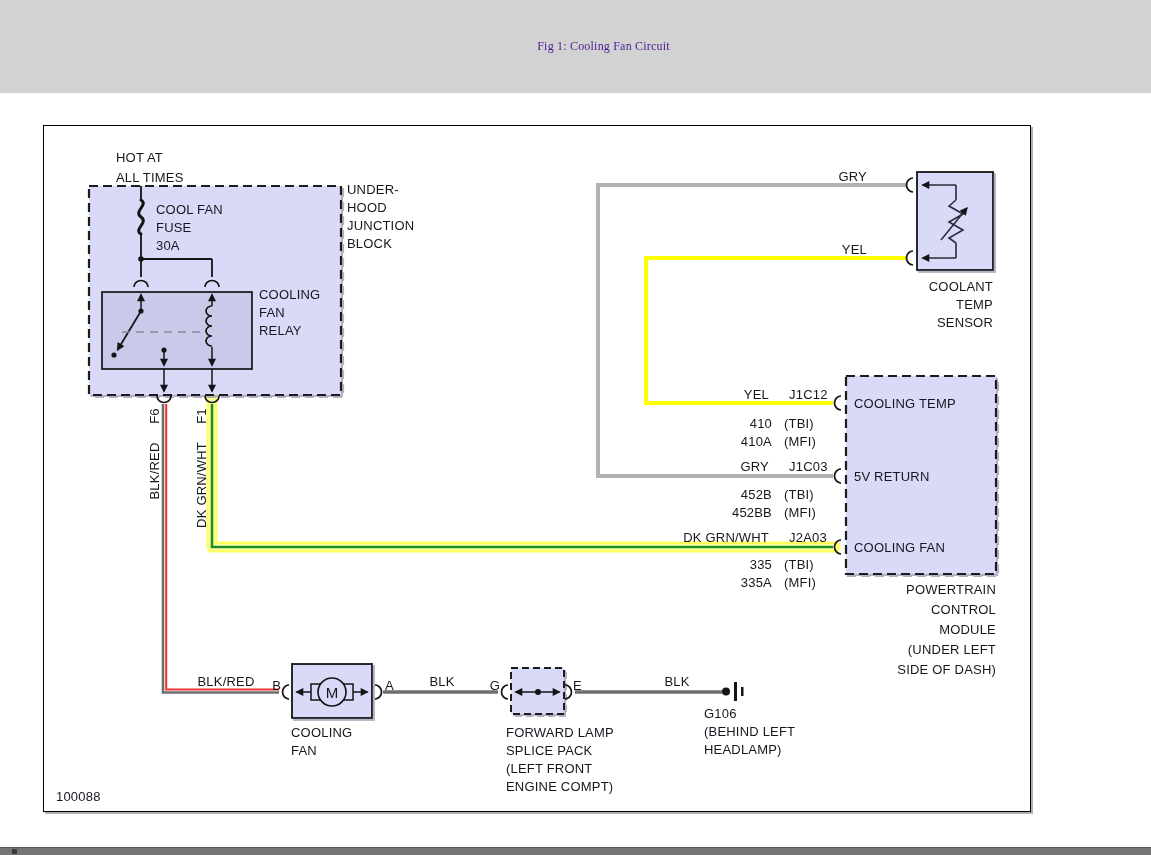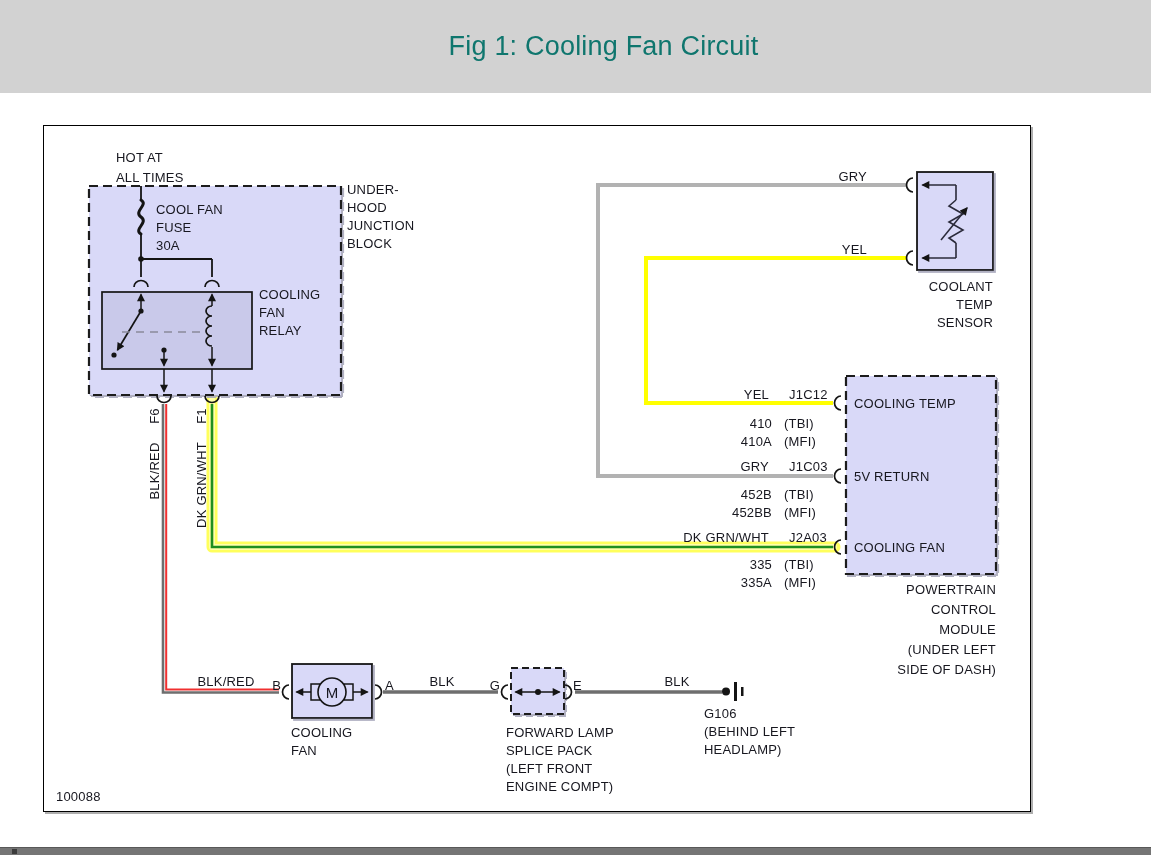--- a/index.html
+++ b/index.html
@@ -5,21 +5,21 @@
   html,body{margin:0;padding:0;}
   body{
     width:1151px;height:855px;position:relative;overflow:hidden;
     background:#ffffff;font-family:"Liberation Sans","DejaVu Sans",sans-serif;
   }
   .header-bar{
     position:absolute;left:0;top:0;width:1151px;height:93px;
     background:#d2d2d2;display:flex;align-items:center;justify-content:center;
   }
   .header-bar .title{
-    position:relative;left:28px;font-size:27px;color:#0f766e;letter-spacing:.2px;
+    position:relative;left:28px;font-size:12px;color:#4c1d95;letter-spacing:.2px;font-family:Liberation Serif, serif;
   }
   .canvas{
     position:absolute;left:43px;top:125px;width:986px;height:685px;
     background:#ffffff;border:1px solid #000;
     box-shadow:2px 2px 0 #aeaeae;
   }
   svg{display:block;}
   svg text{font-family:"Liberation Sans","DejaVu Sans",sans-serif;font-size:13px;fill:#17171f;letter-spacing:.2px;}
   .scrollbar{
     position:absolute;left:0;bottom:0;width:1151px;height:7px;

